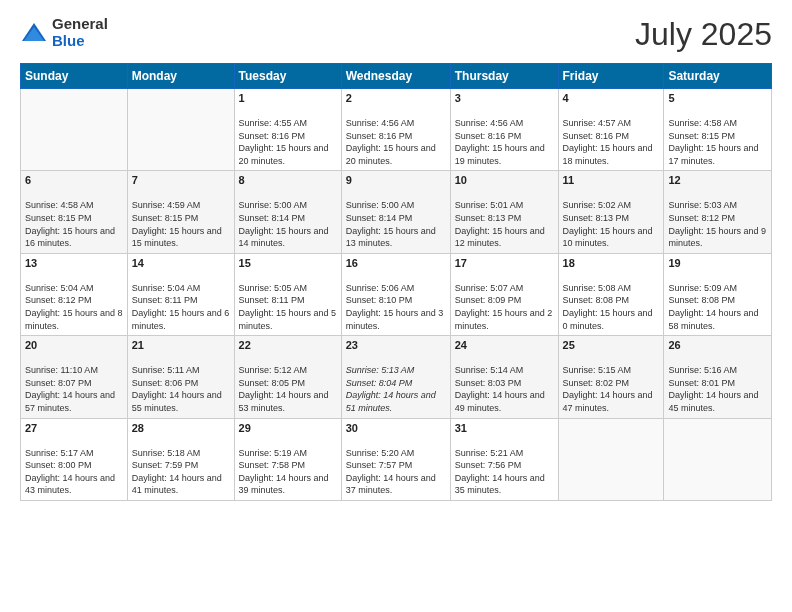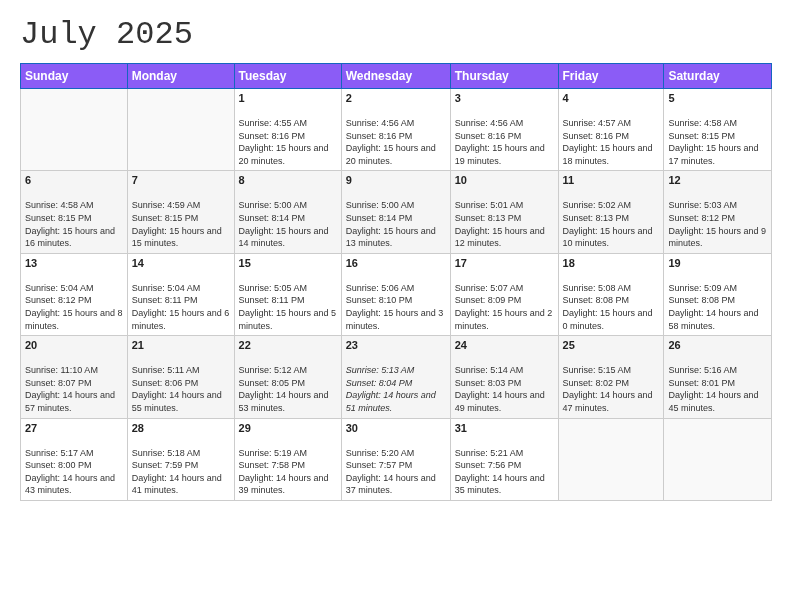--- a/index.html
+++ b/index.html
@@ -41,38 +41,37 @@
       font-size: 15px;
       font-weight: bold;
       color: #1565c0;
     }
     .logo-icon {
       width: 28px;
       height: 28px;
     }
     .title-block {
       text-align: right;
-      font-family: Liberation Mono, monospace;
     }
     .month-year {
       font-size: 32px;
       color: #333;
       font-weight: normal;
     }
     .location {
       font-size: 14px;
       color: #555;
     }
     .calendar {
       width: 100%;
       border-collapse: collapse;
       border: 1px solid #ccc;
     }
     .calendar th {
-      background: #8b5cf6;
+      background: #0369a1;
       color: #fff;
       font-size: 12px;
       font-weight: bold;
       padding: 5px 4px;
       text-align: left;
       border: 1px solid #1565c0;
     }
     .calendar td {
       border: 1px solid #ccc;
       vertical-align: top;
@@ -102,20 +101,30 @@
     }
     tr:nth-child(even) td:not(.empty) {
       background: #f5f5f5;
     }
   </style>
 </head>
 <body>
 
 <div class="page">
   <div class="header">
+    <div class="logo">
+      <svg class="logo-icon" viewBox="0 0 28 28">
+        <polygon points="14,4 26,22 2,22" fill="#1565c0"></polygon>
+        <polygon points="14,8 24,22 4,22" fill="#42a5f5" opacity="0.6"></polygon>
+      </svg>
+      <div class="logo-text">
+        <span class="logo-general">General</span>
+        <span class="logo-blue">Blue</span>
+      </div>
+    </div>
     <div class="title-block">
       <div class="month-year">July 2025</div>
     </div>
   </div>
 
   <table class="calendar">
     <thead>
       <tr>
         <th>Sunday</th>
         <th>Monday</th>

